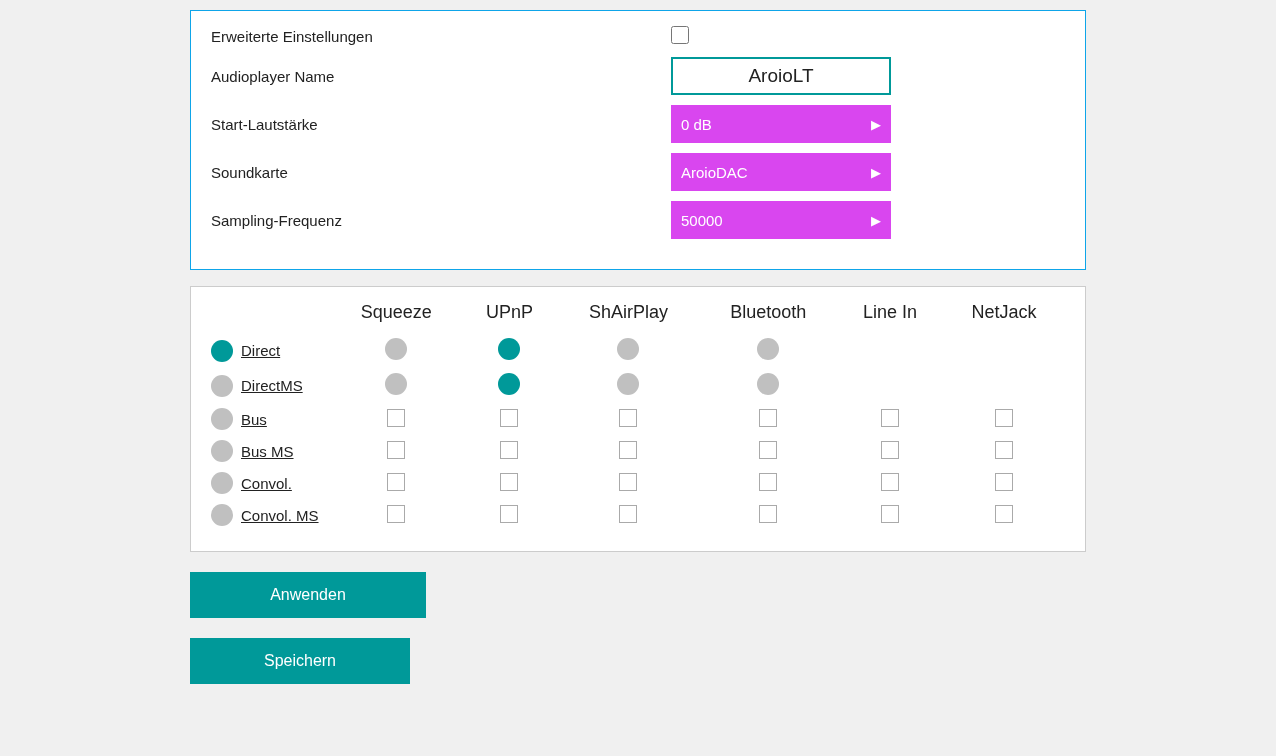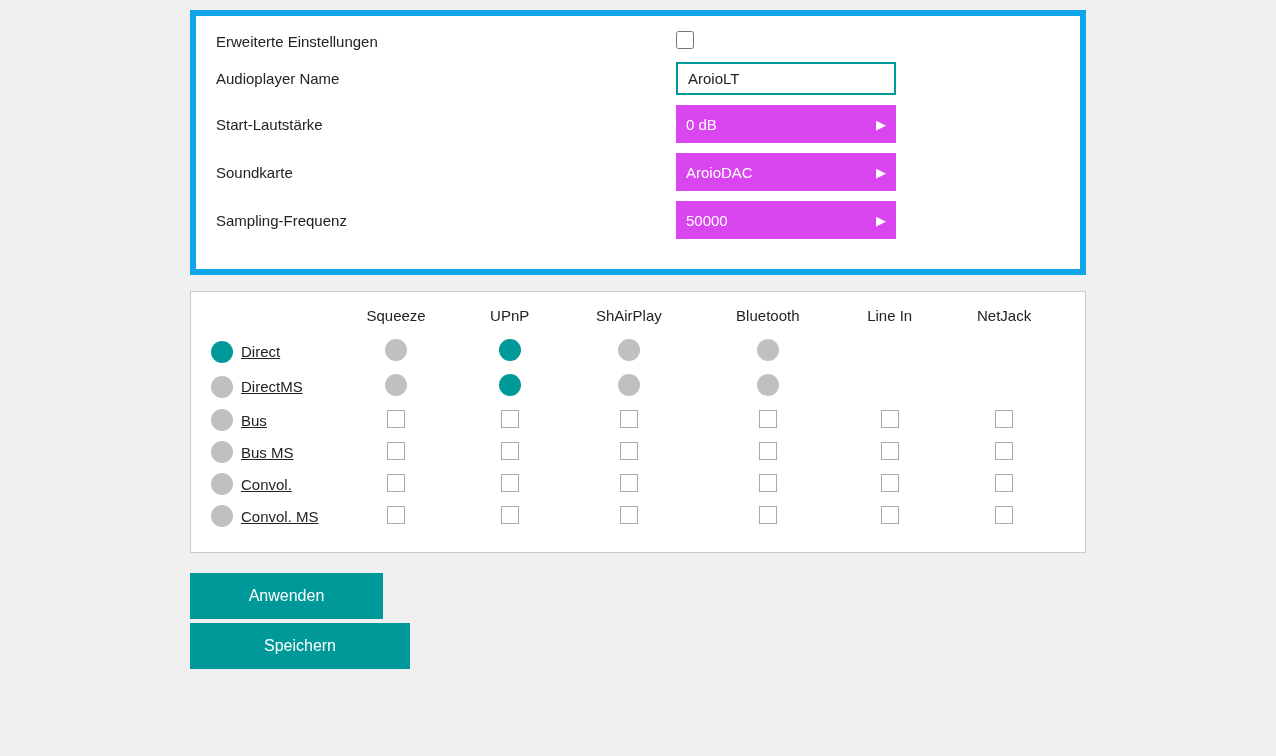--- a/index.html
+++ b/index.html
@@ -14,21 +14,21 @@
     .page-wrapper {
       width: 1276px;
       min-height: 756px;
       background: #f0f0f0;
       padding: 10px 190px 30px 190px;
     }
 
     
     .settings-panel {
       background: #fff;
-      border: 6px solid #0ea5e9;
+      border: 1px solid #0ea5e9;
       padding: 15px 20px 20px 20px;
       margin-bottom: 16px;
     }
 
     .settings-row {
       display: flex;
       align-items: center;
       margin-bottom: 10px;
     }
 
@@ -38,24 +38,25 @@
       color: #222;
     }
 
     .settings-value {
       flex: 1;
     }
 
     .text-input {
       border: 2px solid #009999;
       padding: 6px 10px;
-      font-size: 15px;
+      font-size: 19px;
       width: 220px;
       color: #222;
       outline: none;
+      text-align: center;
     }
 
     .teal-select {
       background-color: #d946ef;
       color: #fff;
       border: none;
       padding: 6px 10px;
       font-size: 15px;
       width: 220px;
       display: flex;
@@ -86,21 +87,21 @@
     }
 
     .matrix-table {
       border-collapse: separate;
       border-spacing: 0;
       width: 100%;
     }
 
     .matrix-table th {
       font-weight: normal;
-      font-size: 15px;
+      font-size: 18px;
       color: #222;
       padding: 0 10px 10px 10px;
       text-align: center;
       vertical-align: bottom;
     }
 
     .matrix-table td {
       padding: 5px 10px;
       vertical-align: middle;
       text-align: center;
@@ -332,18 +333,18 @@
           <td><span class="matrix-checkbox"></span></td>
           <td><span class="matrix-checkbox"></span></td>
           <td><span class="matrix-checkbox"></span></td>
           <td><span class="matrix-checkbox"></span></td>
         </tr>
       </tbody>
     </table>
   </div>
 
   <div>
-    <button class="btn-teal" style="width:193px; margin-bottom:4px;">Anwenden</button>
+    <button class="btn-teal" style="width:236px; margin-bottom:20px;">Anwenden</button>
     <div class="btn-row">
       <button class="btn-teal" style="width:220px; margin-bottom:0;">Speichern</button>
     </div>
   </div>
 </div>
 
 </body></html>

